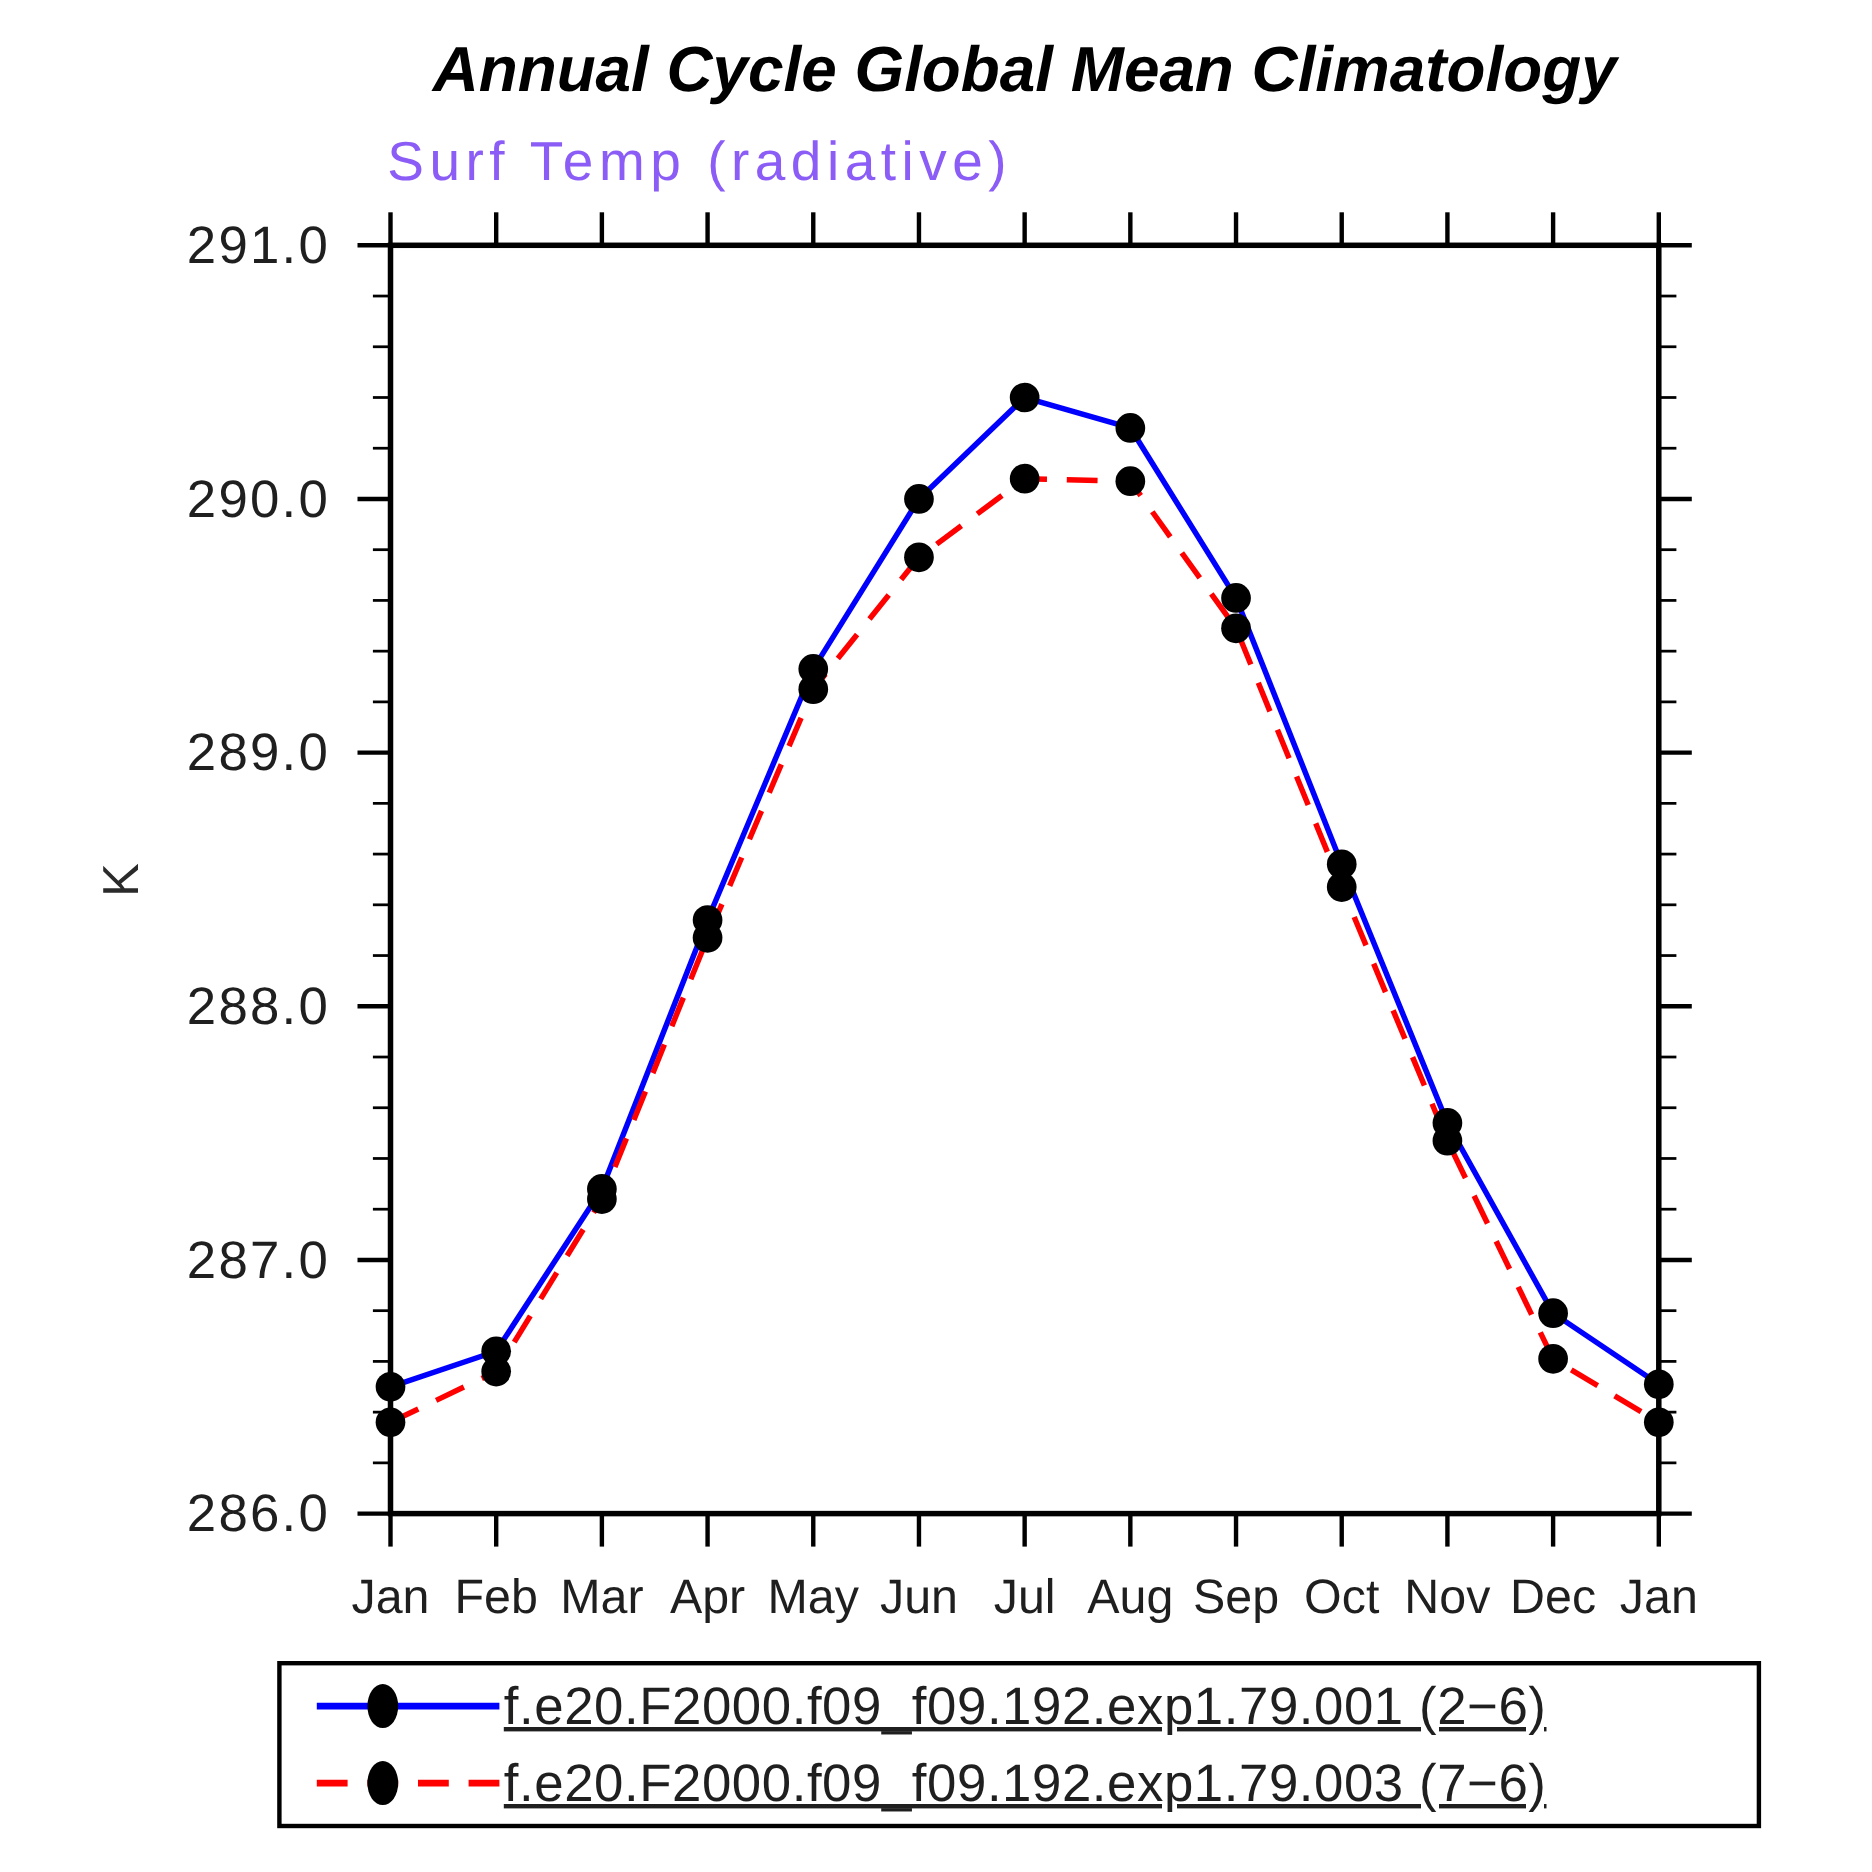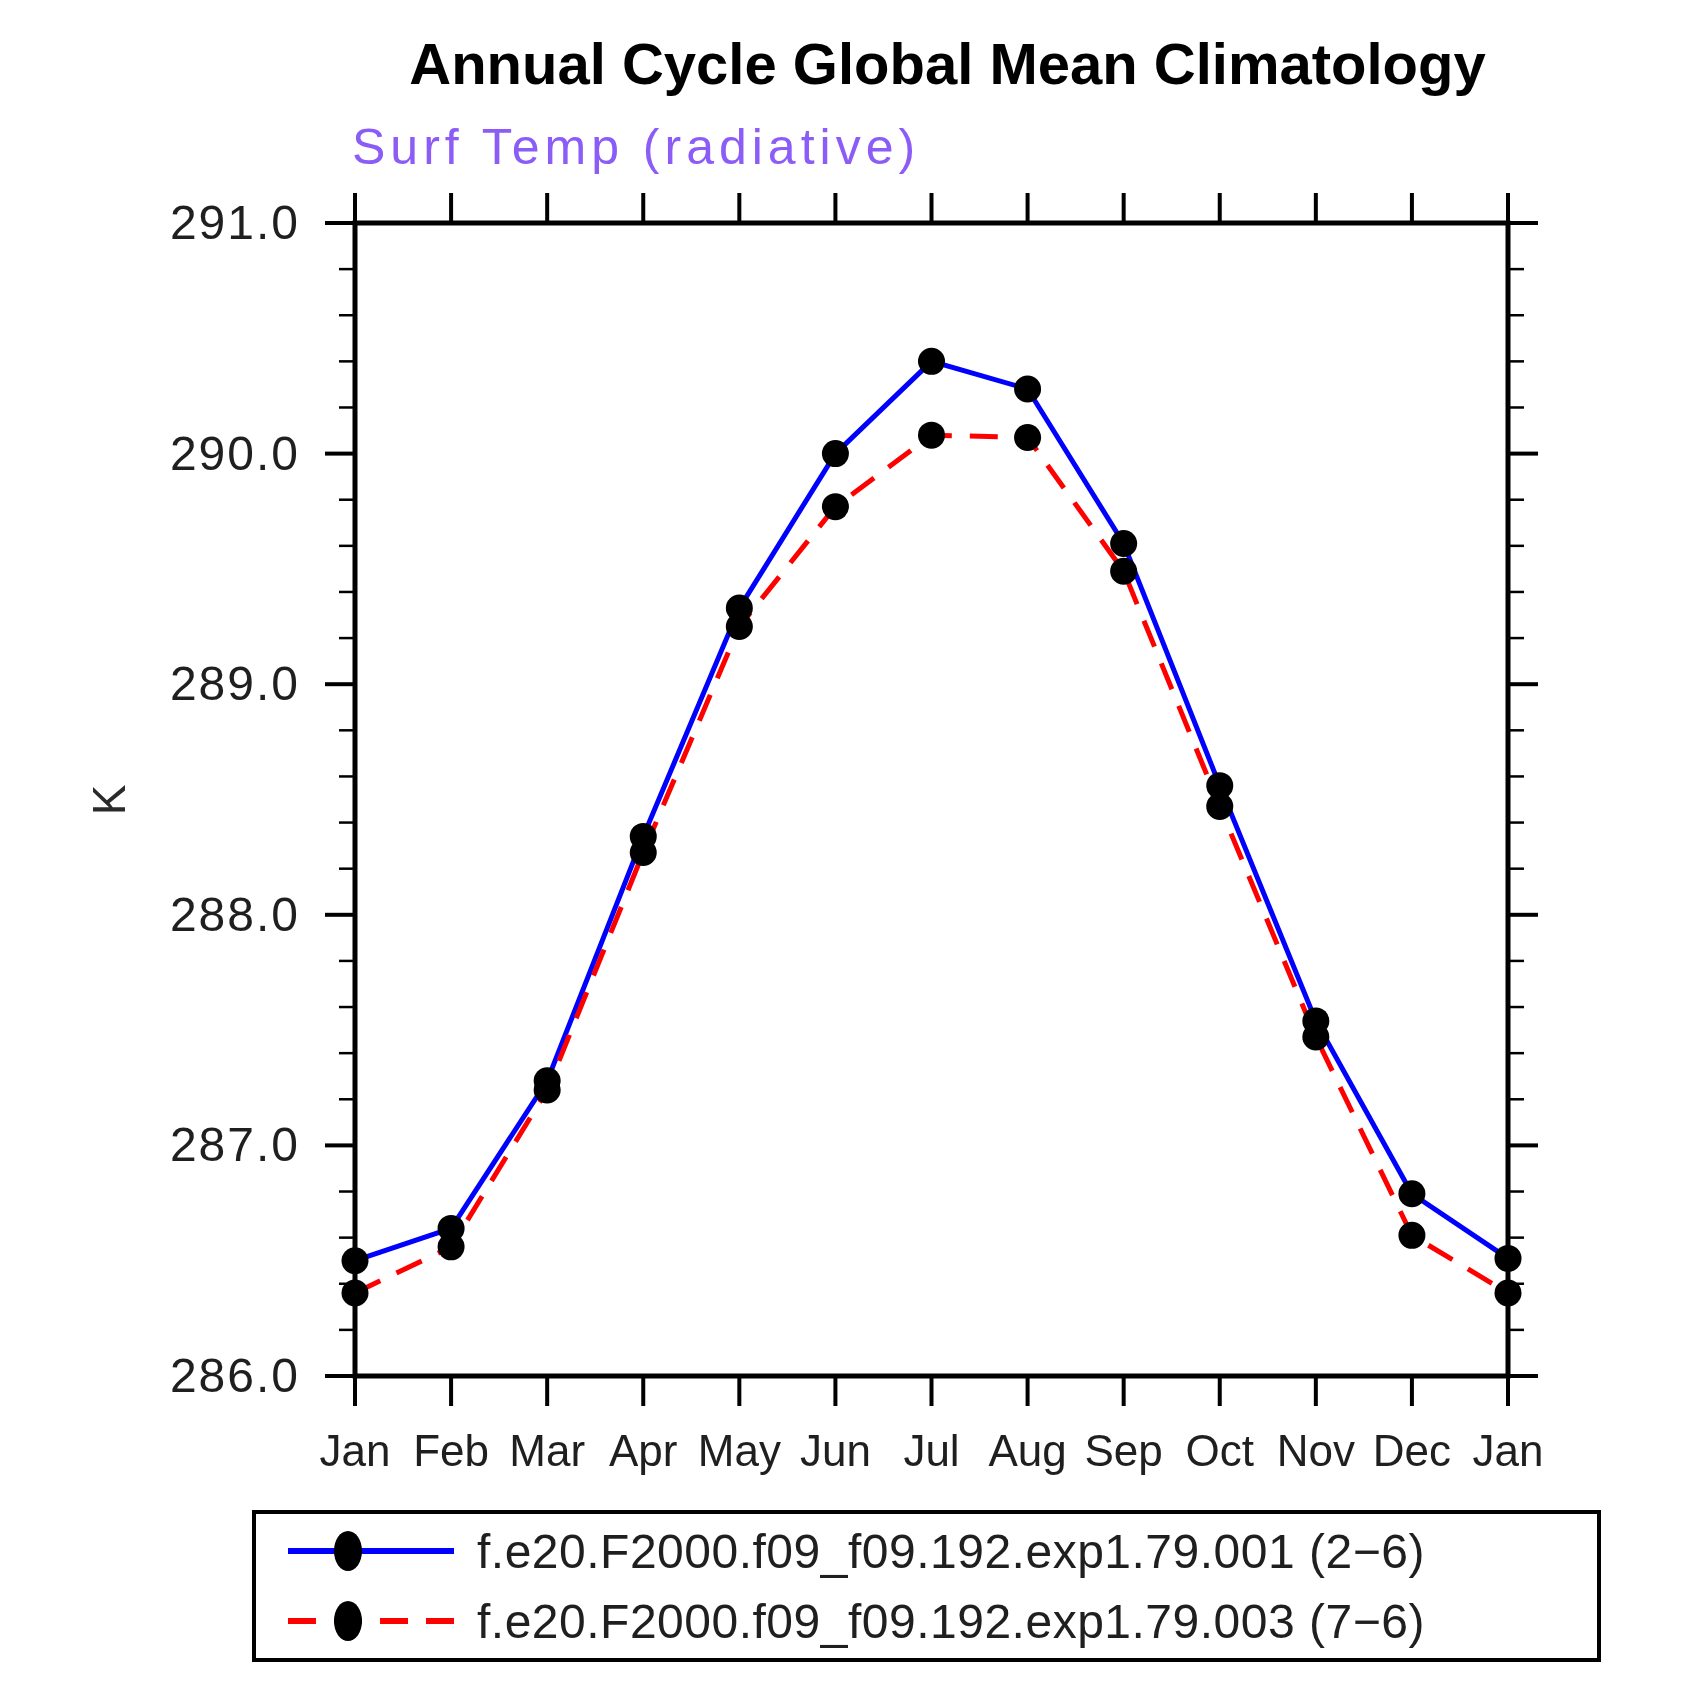--- a/index.html
+++ b/index.html
@@ -12,29 +12,30 @@
     font-family: "Liberation Sans", "DejaVu Sans", sans-serif;
   }
   .page {
     position: relative;
     width: 1702px;
     height: 1702px;
     background: #ffffff;
   }
   .chart-title {
     position: absolute;
-    left: 371px;
+    left: 355px;
     top: 30px;
     width: 1153px;
     text-align: center;
     font-size: 58px;
     font-weight: bold;
     color: #000000;
     letter-spacing: 0px;
     white-space: nowrap;
+    font-style: italic;
   }
   .chart-subtitle {
     position: absolute;
     left: 352px;
     top: 118px;
     font-size: 50px;
     font-weight: 400;
     color: #8b5cf6;
     letter-spacing: 5px;
     white-space: nowrap;
@@ -77,22 +78,23 @@
   }
   .legend-sample {
     width: 170px;
     height: 70px;
     flex: 0 0 170px;
   }
   .legend-label {
     font-size: 48px;
     color: #1f1f1f;
     letter-spacing: 0.5px;
-    margin-left: 21px;
+    margin-left: 2px;
     white-space: nowrap;
+    text-decoration: underline;
   }
 </style>
 </head>
 <body>
 
 <div class="page">
 
   <div class="chart-title">Annual Cycle Global Mean Climatology</div>
 
   <div class="chart-subtitle">Surf Temp (radiative)</div>

